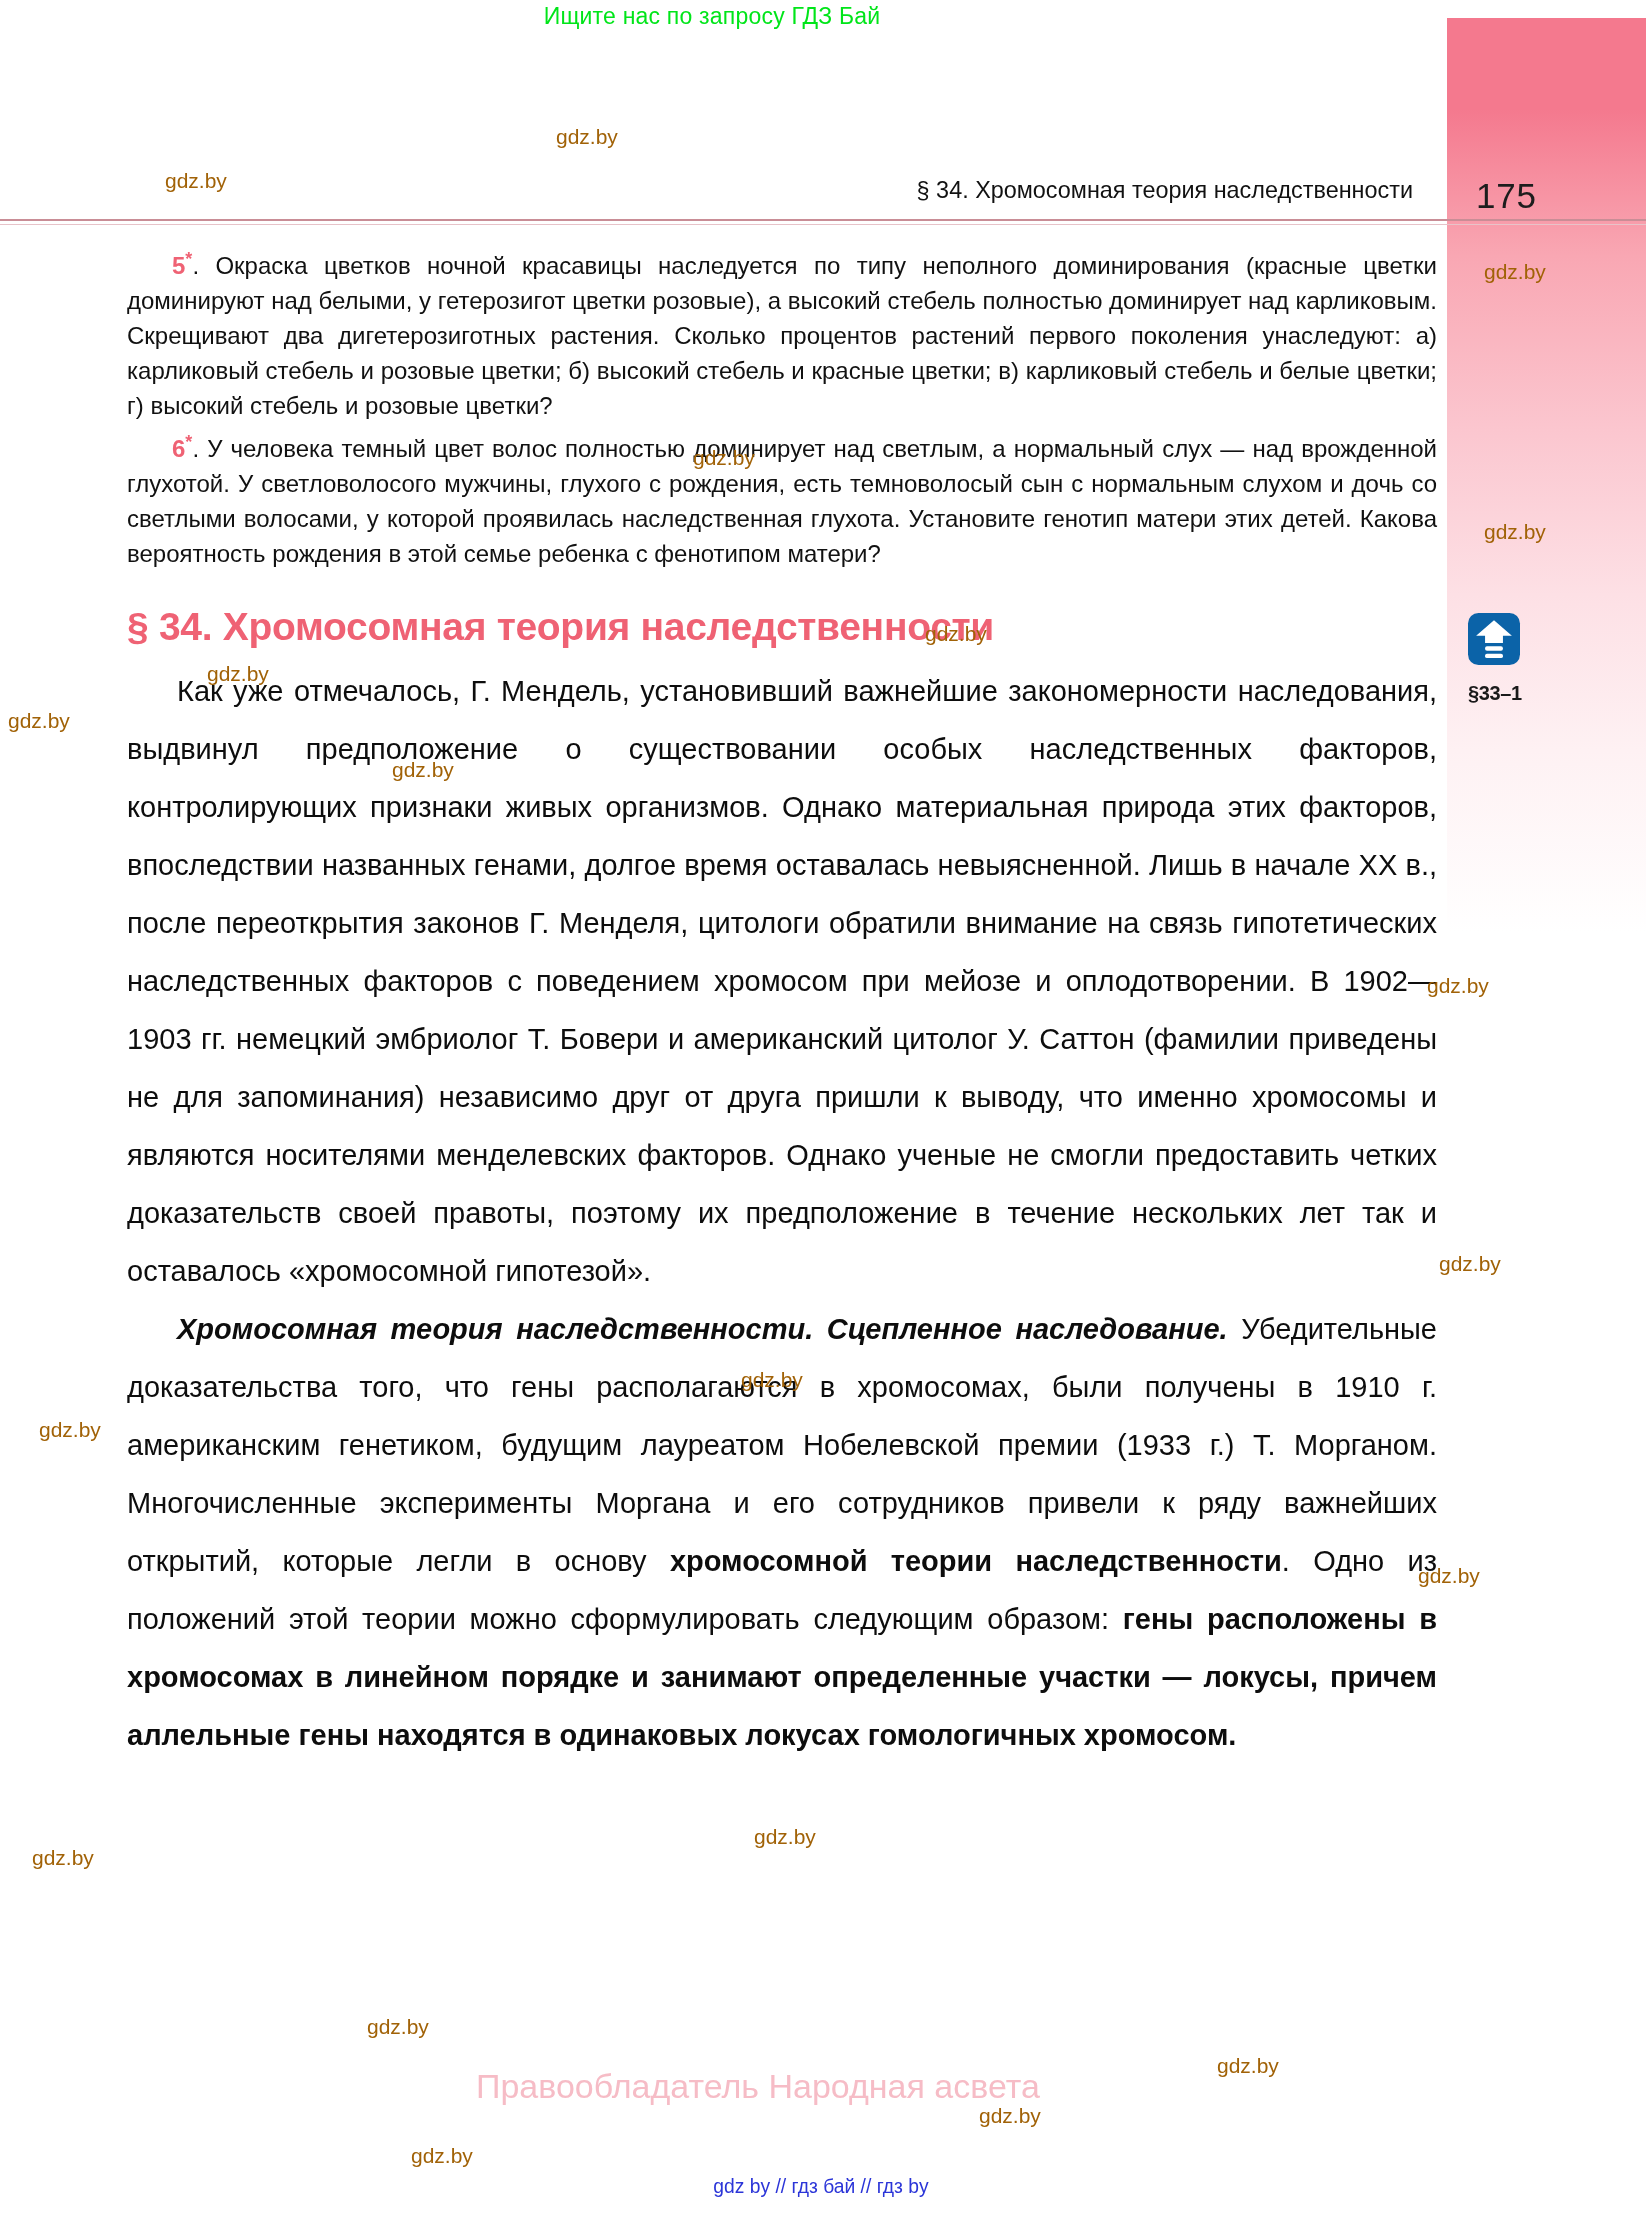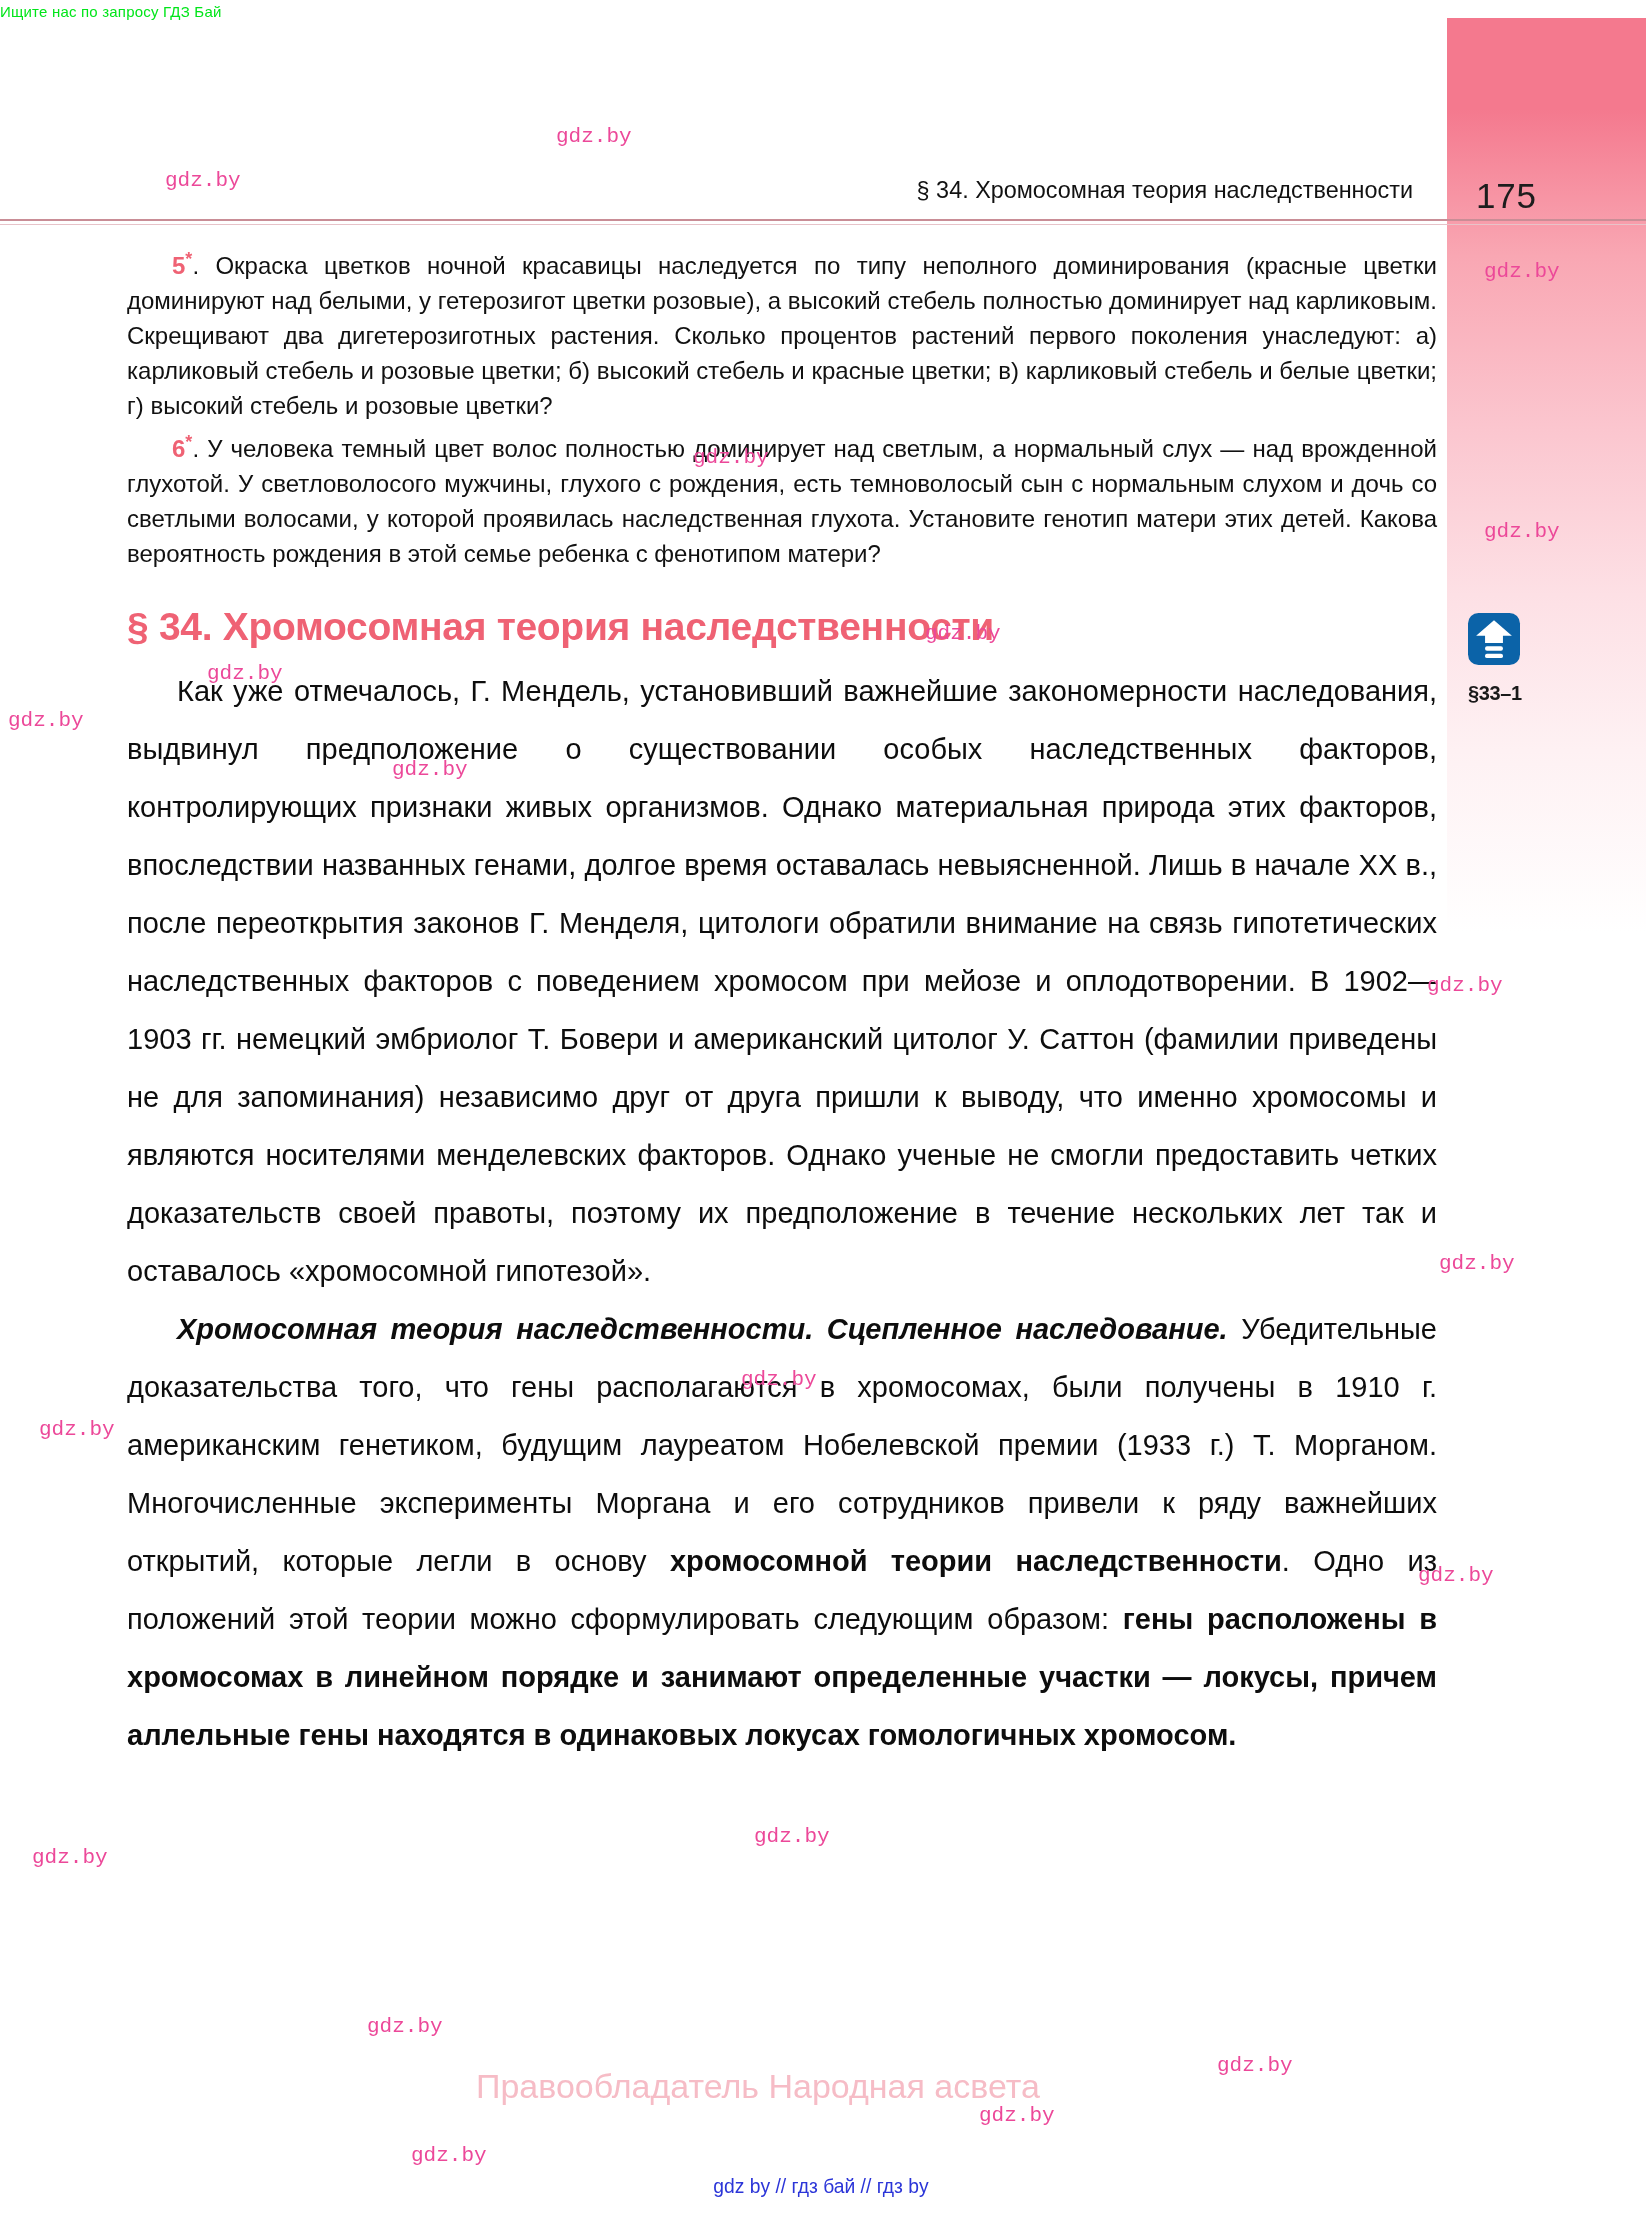--- a/index.html
+++ b/index.html
@@ -15,23 +15,23 @@
     overflow: hidden;
     font-family: "Liberation Serif", "DejaVu Serif", serif;
   }
 
   
   .promo-line {
     position: absolute;
     top: 3.2px;
     left: 0;
     width: 1424px;
-    text-align: left;
-    font-family: "Liberation Sans", sans-serif;
-    font-size: 15px;
+    text-align: center;
+    font-family: "Liberation Sans", sans-serif;
+    font-size: 23px;
     color: #00e519;
     letter-spacing: 0.2px;
   }
 
   
   .side-tab {
     position: absolute;
     left: 1447px;
     top: 17.7px;
     width: 200px;
@@ -161,22 +161,22 @@
     font-family: "Liberation Sans", sans-serif;
     font-weight: bold;
     font-size: 20px;
     color: #1a1a1a;
     letter-spacing: -0.4px;
   }
 
   
   .wm {
     position: absolute;
-    font-family: Liberation Mono, monospace;
-    color: #ec4899;
+    font-family: Liberation Sans, sans-serif;
+    color: #a16207;
     white-space: nowrap;
     pointer-events: none;
   }
 
   .copyright {
     position: absolute;
     left: 476px;
     top: 2067px;
     font-family: "Liberation Sans", sans-serif;
     font-size: 34px;

